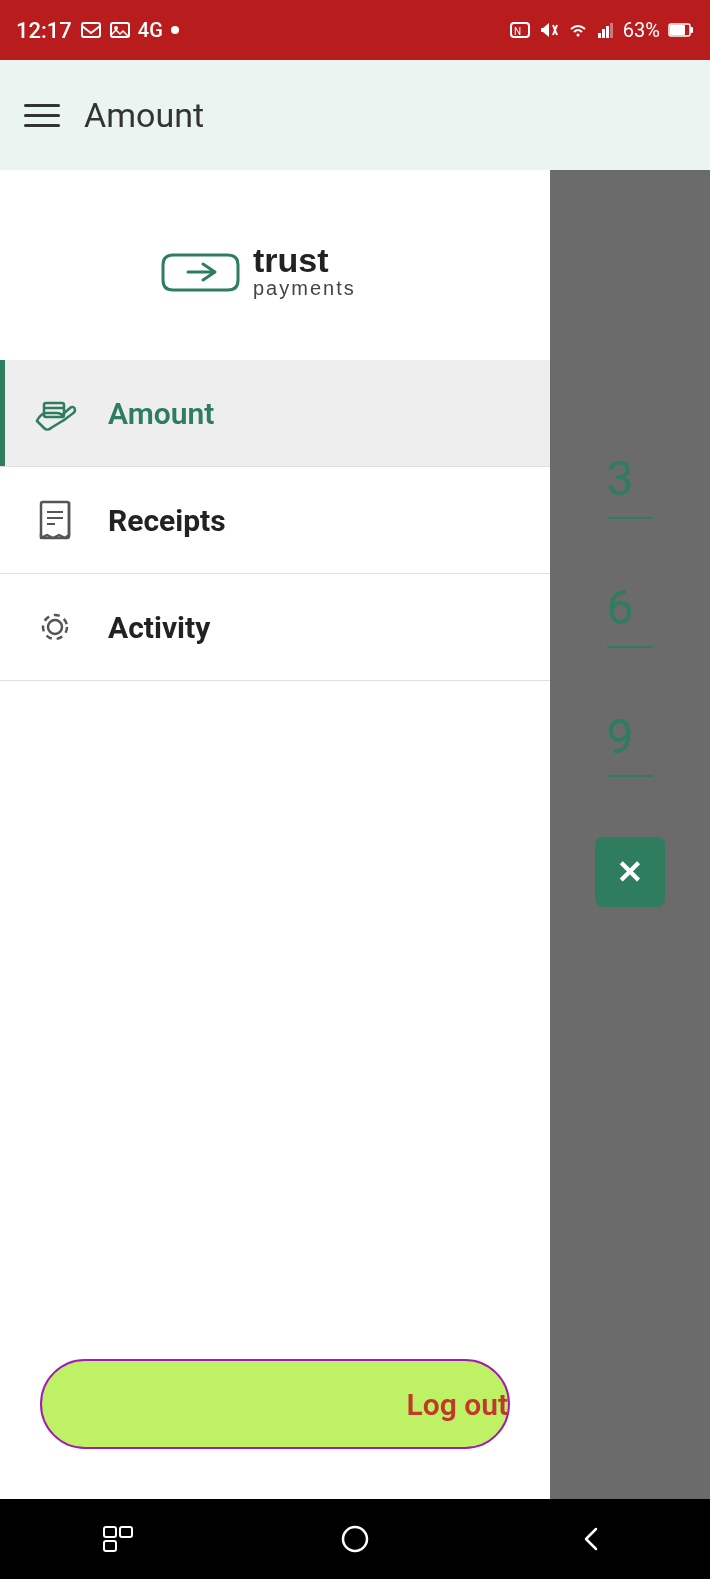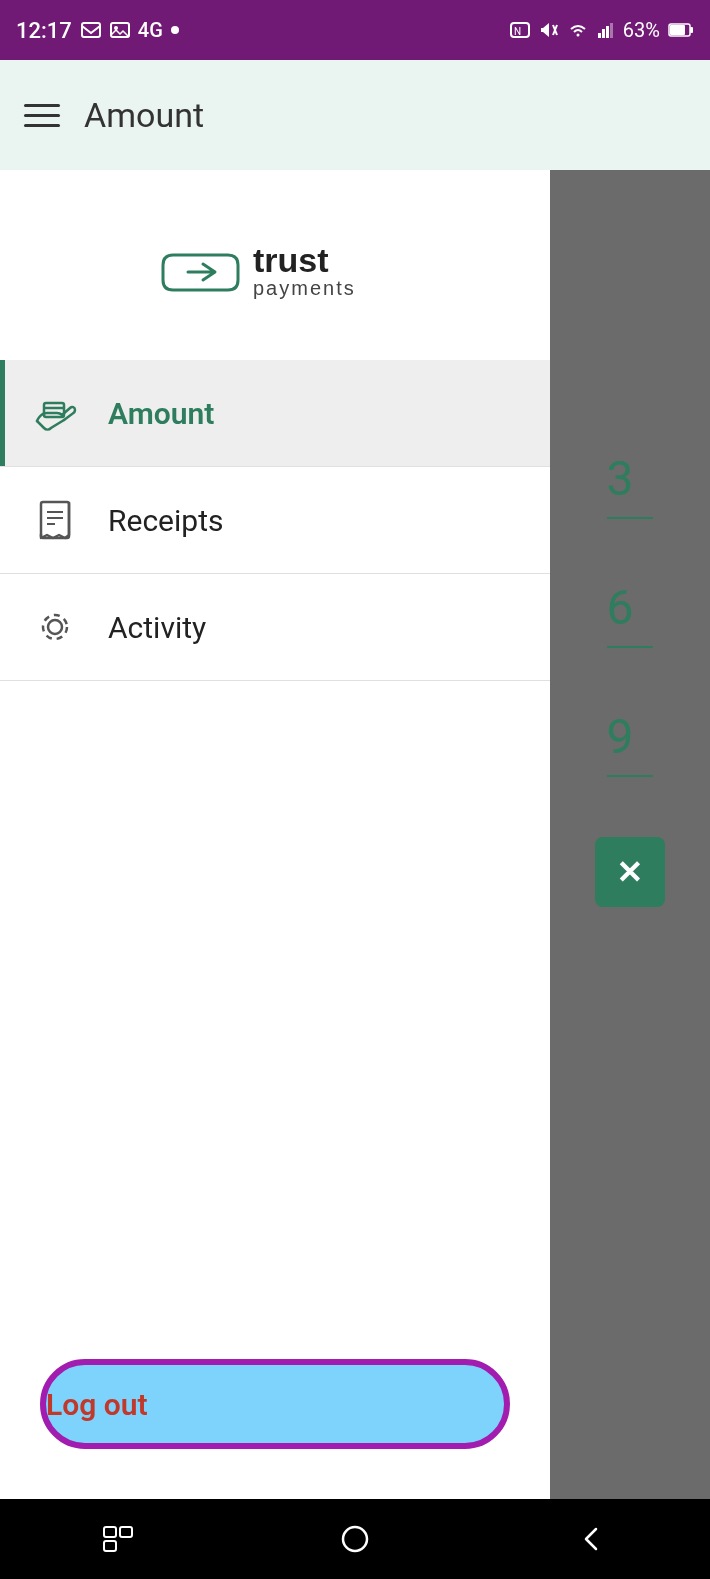--- a/index.html
+++ b/index.html
@@ -10,21 +10,21 @@
       background: #888;
       font-family: 'Roboto', Arial, sans-serif;
       position: relative;
       overflow: hidden;
     }
 
     
     .status-bar {
       width: 710px;
       height: 60px;
-      background: #701a75;
+      background: #b91c1c;
       display: flex;
       align-items: center;
       justify-content: space-between;
       padding: 0 16px;
       position: relative;
       z-index: 100;
     }
     .status-bar-left {
       display: flex;
       align-items: center;
@@ -165,40 +165,40 @@
     .nav-item-icon {
       width: 50px;
       height: 50px;
       display: flex;
       align-items: center;
       justify-content: center;
     }
     .nav-item-label {
       font-size: 30px;
       color: #222;
-      font-weight: 400;
+      font-weight: 700;
     }
     .nav-item.active .nav-item-label {
       color: #2e7d5e;
       font-weight: 600;
     }
 
     
     .logout-section {
       padding: 30px 40px 50px 40px;
     }
     .logout-btn {
       width: 100%;
       height: 90px;
-      border: 6px solid #a21caf;
+      border: 2px solid #a21caf;
       border-radius: 50px;
-      background: #7dd3fc;
-      display: flex;
-      align-items: center;
-      justify-content: flex-start;
+      background: #bef264;
+      display: flex;
+      align-items: center;
+      justify-content: flex-end;
       cursor: pointer;
     }
     .logout-btn-label {
       font-size: 30px;
       color: #c0392b;
       font-weight: 600;
     }
 
     
     .bottom-bar {

